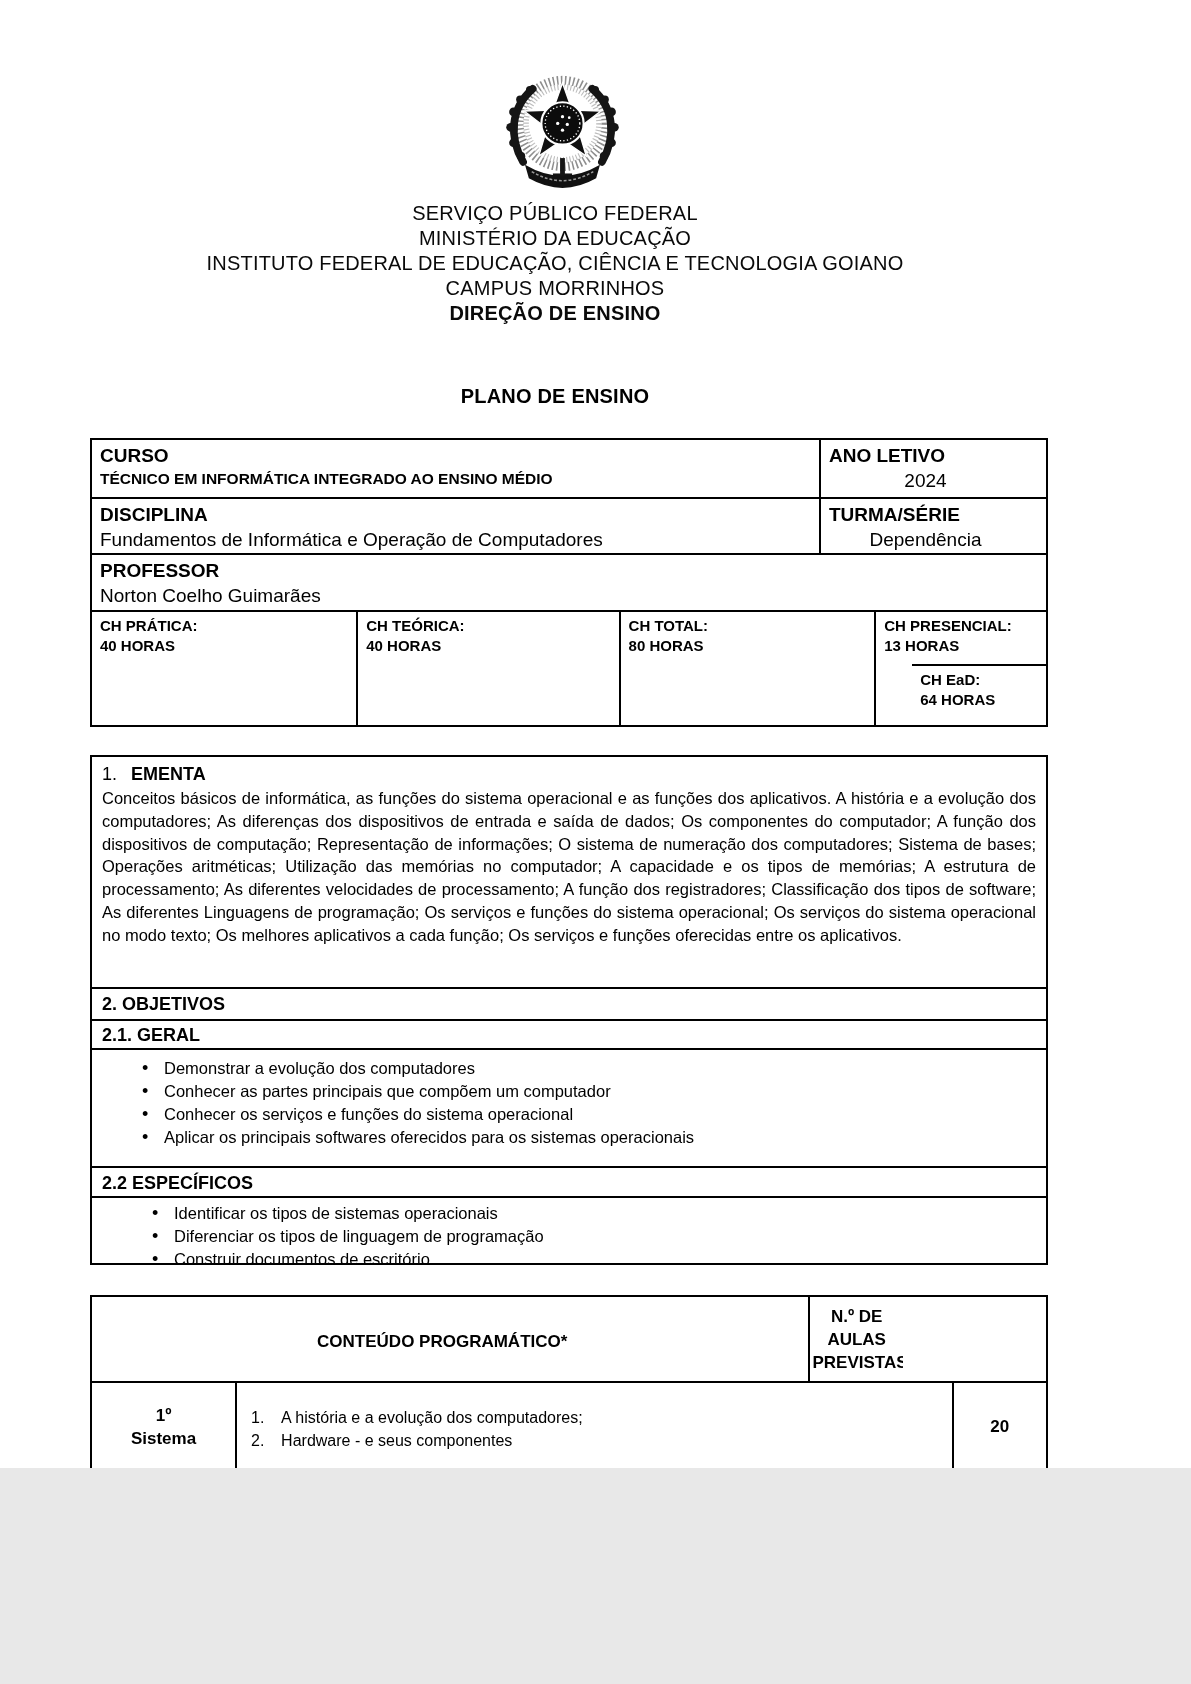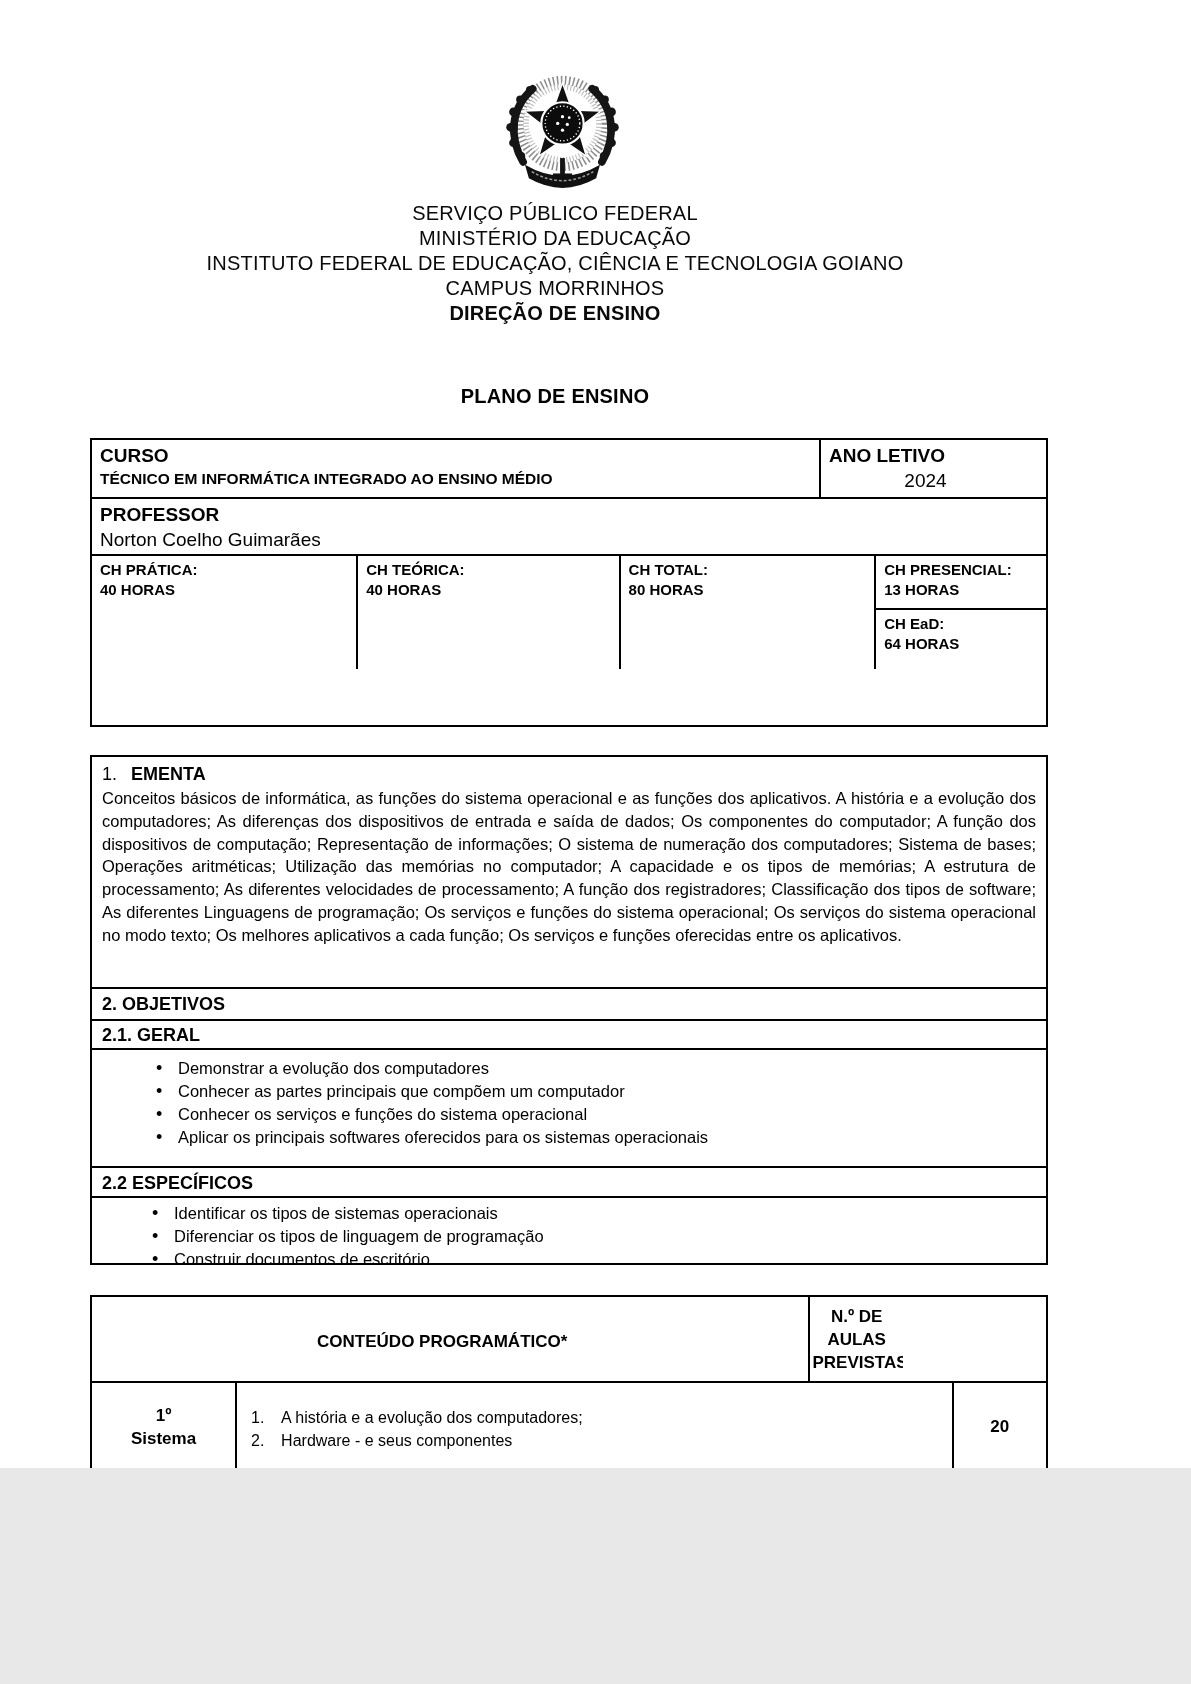--- a/index.html
+++ b/index.html
@@ -38,28 +38,28 @@
   .t1 .r3{height:57px;}
   .t1 .r4{height:115px;}
   .t1 .c-main{width:76.2%;}
   .t1 .c-side{width:23.8%;}
   .t1 .r4 .c1{width:27.7%;}
   .t1 .r4 .c2{width:27.5%;}
   .t1 .r4 .c3{width:26.8%;}
   .t1 .r4 .c4{width:18.0%;display:flex;flex-direction:column;padding:0;}
   .subcell{box-sizing:border-box;padding:4px 8px 0 8px;}
   .subcell.top{height:52px;}
-  .subcell.bottom{border-top:2px solid #000;flex:1;}
+  .subcell.bottom{border-top:2px solid #000;flex:1;margin-left:36px;}
   
   .t2{left:90px;top:755px;width:958px;height:510px;display:flex;flex-direction:column;}
   .t2 .row{flex-direction:column;}
   .t2 .r-ementa{height:230px;padding:5px 10px 0 10px;}
   .t2 .r-obj{height:32px;padding:3px 10px 0 10px;}
   .t2 .r-geral{height:29px;padding:2px 10px 0 10px;}
-  .t2 .r-bul1{height:118px;padding:7px 10px 0 14px;}
+  .t2 .r-bul1{height:118px;padding:7px 10px 0 0;}
   .t2 .r-esp{height:30px;padding:3px 10px 0 10px;}
   .t2 .r-bul2{height:67px;padding:4px 10px 0 10px;}
   .sec-title{font-weight:bold;font-size:18px;line-height:24px;}
   .ementa-head{font-size:18px;line-height:25px;}
   .ementa-head .num{font-weight:normal;}
   .ementa-head .ttl{font-weight:bold;margin-left:14px;}
   .ementa-text{font-size:16.5px;line-height:22.8px;text-align:justify;}
   .bullet-item{display:flex;font-size:16.5px;line-height:23px;}
   .bullet-item::before{content:"\2022";width:22px;margin-left:50px;flex:0 0 22px;font-size:18px;}
   
@@ -144,20 +144,30 @@
     <div class="row r1">
       <div class="cell c-main">
         <div class="lbl">CURSO</div>
         <div class="val-sm-b">TÉCNICO EM INFORMÁTICA INTEGRADO AO ENSINO MÉDIO</div>
       </div>
       <div class="cell c-side">
         <div class="lbl">ANO LETIVO</div>
         <div class="val center">2024</div>
       </div>
     </div>
+    <div class="row r2">
+      <div class="cell c-main">
+        <div class="lbl">DISCIPLINA</div>
+        <div class="val">Fundamentos de Informática e Operação de Computadores</div>
+      </div>
+      <div class="cell c-side">
+        <div class="lbl">TURMA/SÉRIE</div>
+        <div class="val center">Dependência</div>
+      </div>
+    </div>
     <div class="row r3">
       <div class="cell" style="width:100%">
         <div class="lbl">PROFESSOR</div>
         <div class="val">Norton Coelho Guimarães</div>
       </div>
     </div>
     <div class="row r4">
       <div class="cell c1">
         <div class="lbl-sm">CH PRÁTICA:</div>
         <div class="lbl-sm">40 HORAS</div>

